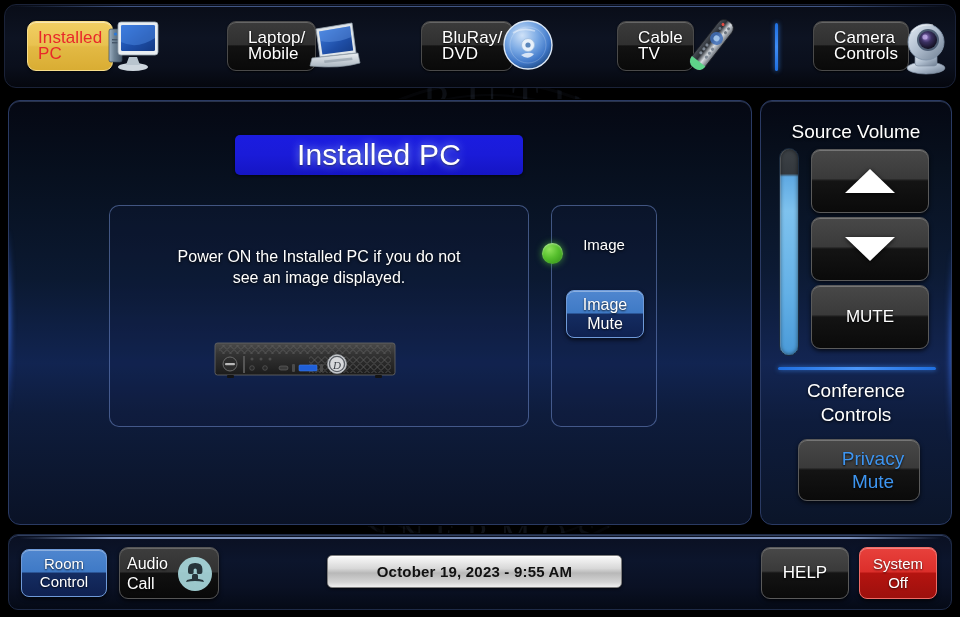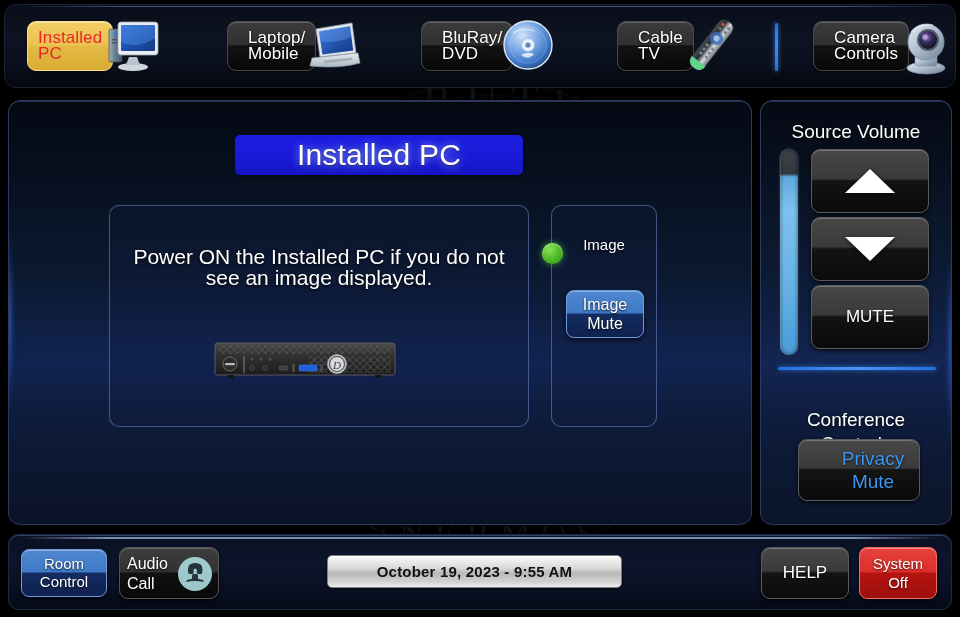--- a/index.html
+++ b/index.html
@@ -120,21 +120,21 @@
     position: absolute; left: 100px; top: 104px;
     width: 420px; height: 222px;
     border-radius: 10px;
     border: 1px solid rgba(120,150,215,.5);
     background: rgba(18,32,70,.20);
     z-index: 3;
   }
   .info-text {
     position: absolute; left: 0; right: 0; top: 40px;
     text-align: center; color: #fff;
-    font-size: 21px; line-height: 21px; font-weight: 400;
+    font-size: 16px; line-height: 21px; font-weight: 400;
     text-shadow: 0 1px 3px rgba(0,0,0,.95);
   }
   .pc-img { position: absolute; left: 103px; top: 133px; }
   .pc-img svg { display: block; }
 
   .image-box {
     position: absolute; left: 542px; top: 104px;
     width: 106px; height: 222px;
     border-radius: 10px;
     border: 1px solid rgba(120,150,215,.5);
@@ -559,21 +559,21 @@
   </div>
   <div class="btn-dark vol-down">
     <div class="arrow-down"></div>
   </div>
   <div class="btn-dark vol-mute">
     <div class="bl">MUTE</div>
   </div>
 
   <div class="hr-blue"></div>
 
-  <div class="panel-title two-line" style="top:278px;margin-top:29px;">
+  <div class="panel-title two-line" style="top:278px;">
     <div>Conference</div>
     <div>Controls</div>
   </div>
 
   <div class="btn-dark privacy-mute">
     <div class="bl">Privacy</div>
     <div class="bl">Mute</div>
   </div>
 </div>
 

